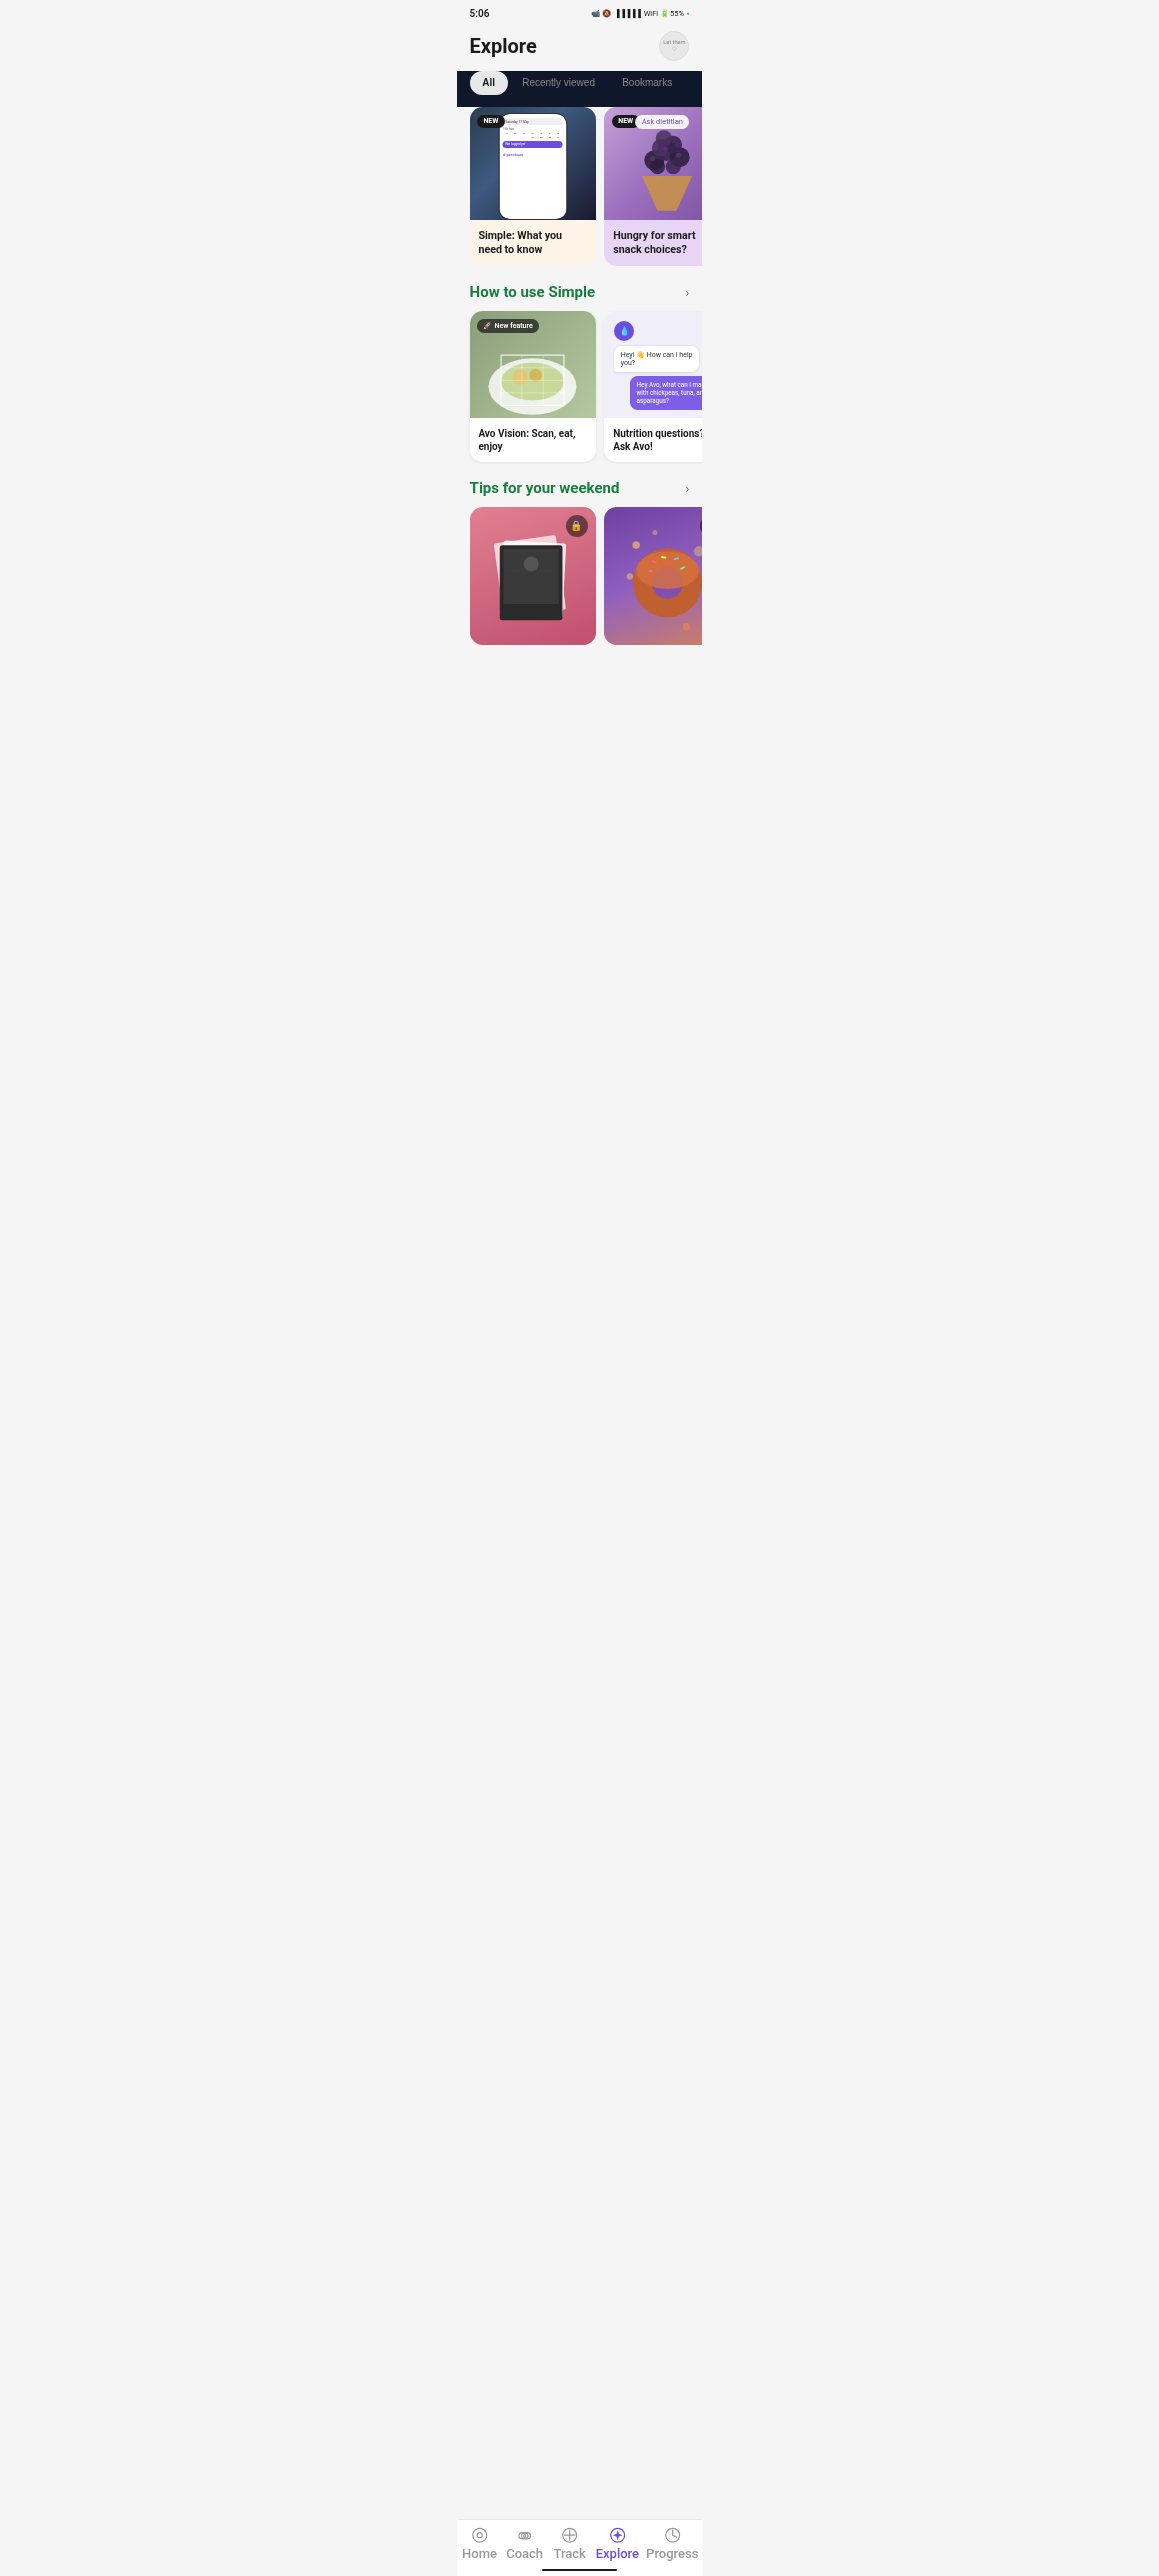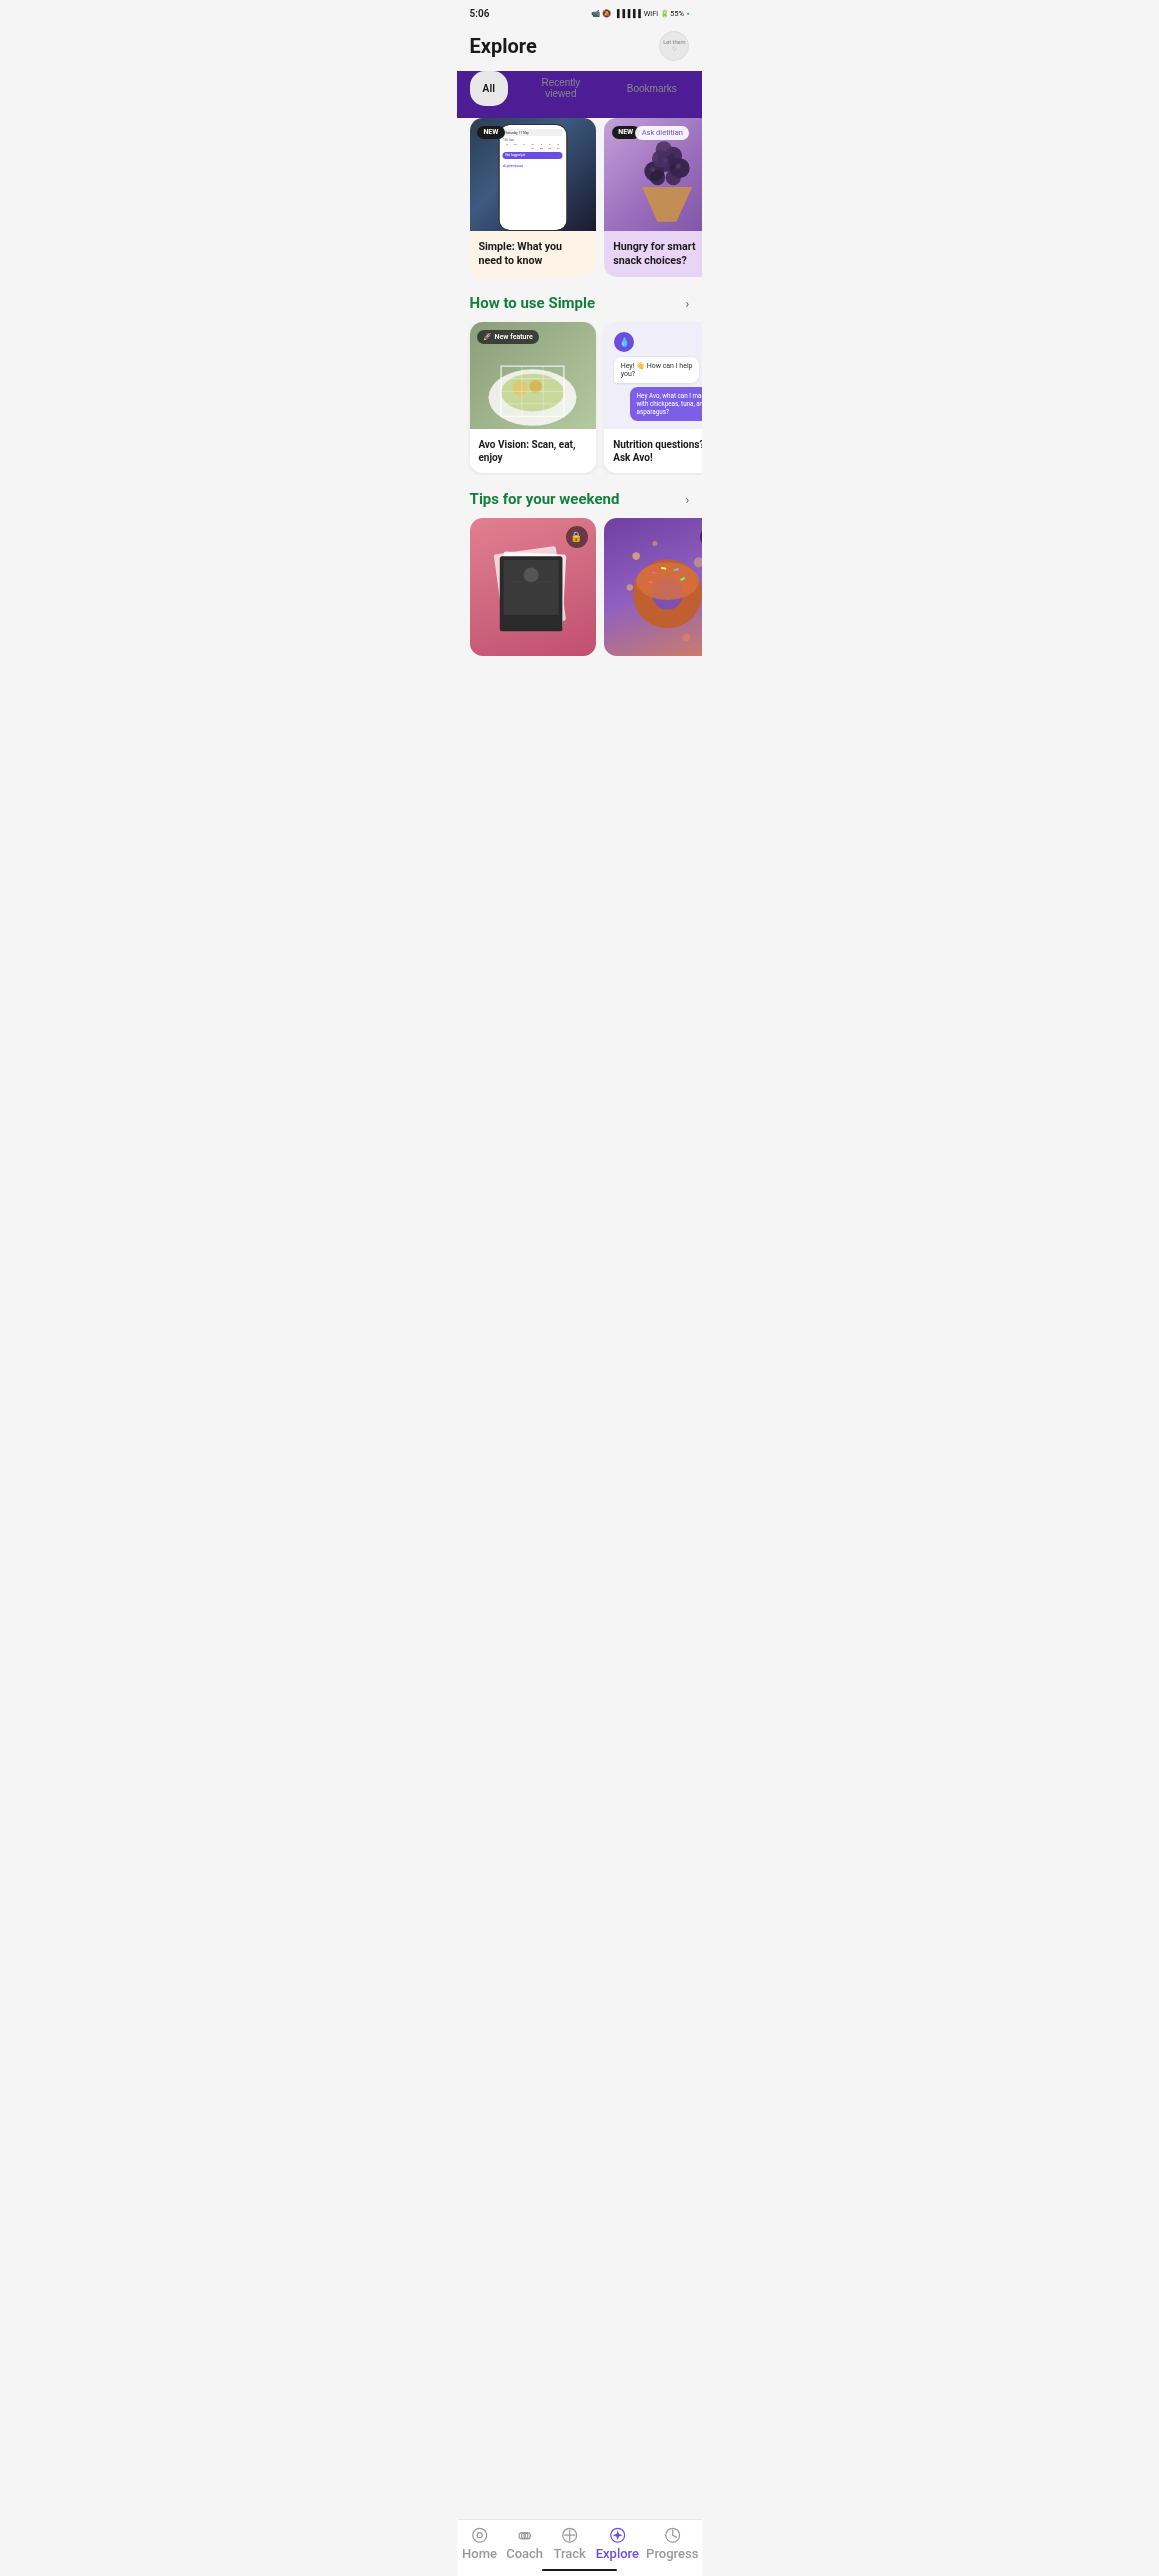--- a/index.html
+++ b/index.html
@@ -67,23 +67,23 @@
     .avatar-text {
       font-size: 5.7px;
       color: #888;
       text-align: center;
       line-height: 1.2;
     }
 
     
     .filter-tabs {
       display: flex;
-      gap: 21px;
+      gap: 2px;
       padding: 0 12.6px 12.6px;
-      background: #4c1d95;
+      background: #0f172a;
     }
     .filter-tab {
       padding: 6.3px 12.6px;
       border-radius: 15px;
       font-size: 10px;
       cursor: pointer;
       border: none;
       font-weight: 500;
     }
     .filter-tab.active {

